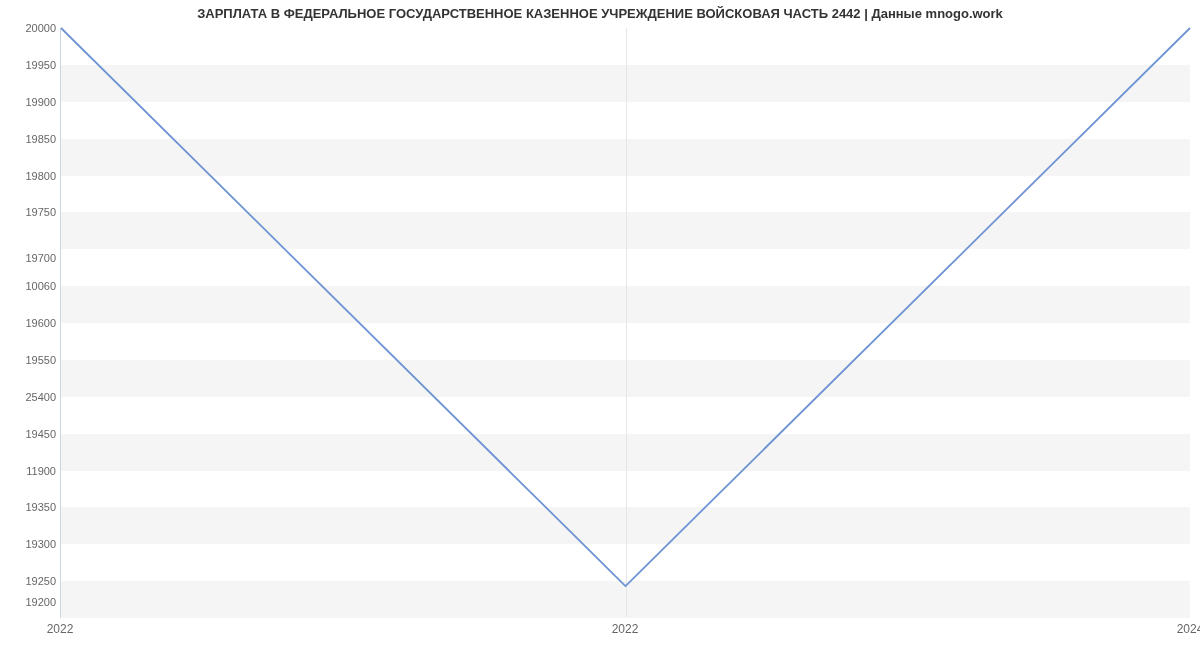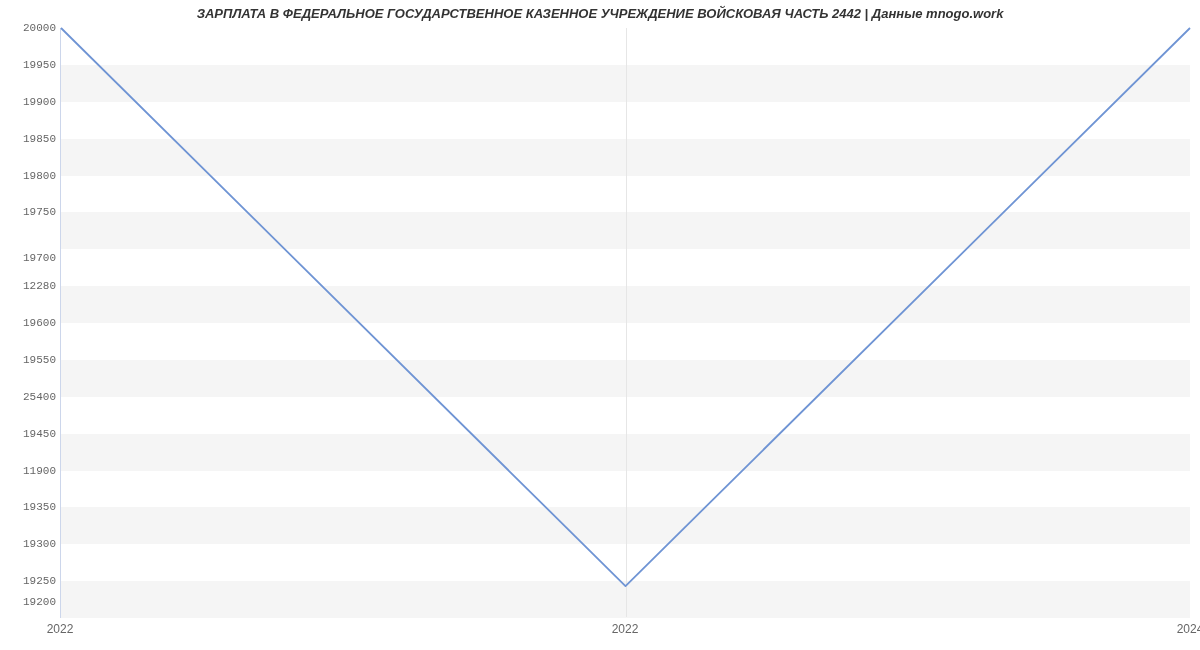--- a/index.html
+++ b/index.html
@@ -18,21 +18,20 @@
   }
   .title {
     position: absolute;
     top: 6px;
     left: 0;
     width: 1200px;
     text-align: center;
     font-size: 13px;
     font-weight: 600;
     color: #333;
-    font-style: italic;
   }
   .plot {
     position: absolute;
     left: 60px;
     top: 28px;
     width: 1130px;   
     height: 590px;   
     border-left: 1px solid #ccd6eb;
     border-bottom: 1px solid #ccd6eb;
     box-sizing: border-box;
@@ -51,21 +50,20 @@
     background: #e6e6e6;
   }
   .ylabel {
     position: absolute;
     right: 1144px; 
     transform: translateY(-50%);
     font-size: 11px;
     color: #666;
     text-align: right;
     width: 50px;
-    font-family: Liberation Mono, monospace;
   }
   .xlabel {
     position: absolute;
     top: 622px;
     font-size: 12px;
     color: #666;
     transform: translateX(-50%);
   }
   svg.series {
     position: absolute;
@@ -91,21 +89,21 @@
 
   <div class="ylabel" style="top:602px">19200</div>
   <div class="ylabel" style="top:581.125px">19250</div>
   <div class="ylabel" style="top:544.25px">19300</div>
   <div class="ylabel" style="top:507.375px">19350</div>
   <div class="ylabel" style="top:470.5px">11900</div>
   <div class="ylabel" style="top:433.625px">19450</div>
   <div class="ylabel" style="top:396.75px">25400</div>
   <div class="ylabel" style="top:359.875px">19550</div>
   <div class="ylabel" style="top:323px">19600</div>
-  <div class="ylabel" style="top:286.125px">12280</div>
+  <div class="ylabel" style="top:286.125px">10060</div>
   <div class="ylabel" style="top:258px">19700</div>
   <div class="ylabel" style="top:212.375px">19750</div>
   <div class="ylabel" style="top:175.5px">19800</div>
   <div class="ylabel" style="top:138.625px">19850</div>
   <div class="ylabel" style="top:101.75px">19900</div>
   <div class="ylabel" style="top:64.875px">19950</div>
   <div class="ylabel" style="top:28px">20000</div>
 
   <div class="xlabel" style="left:60px">2022</div>
   <div class="xlabel" style="left:625px">2022</div>

